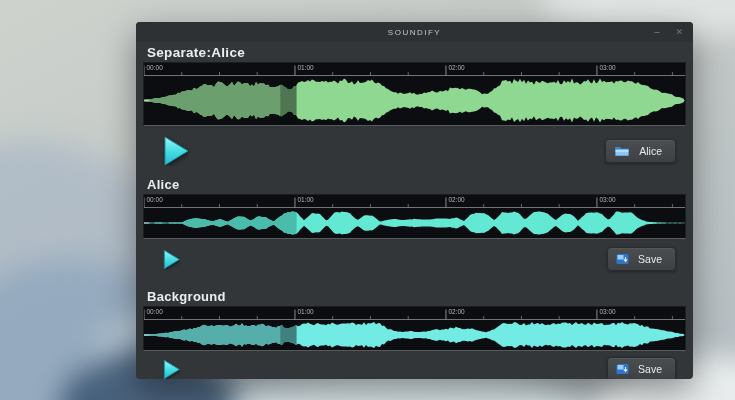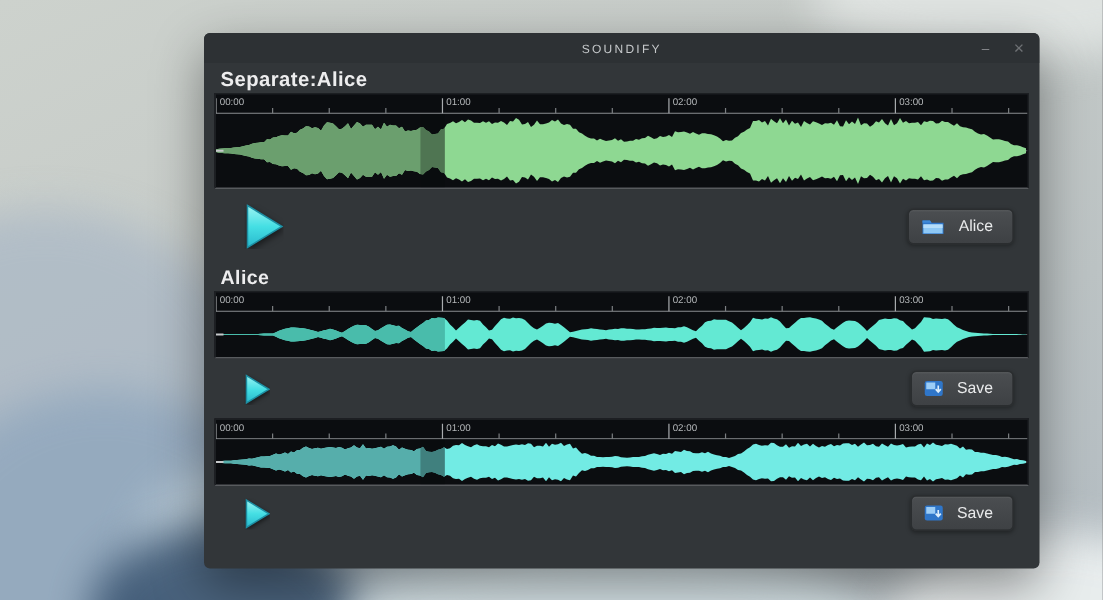--- a/index.html
+++ b/index.html
@@ -190,20 +190,21 @@
         <div class="btn right">
           <svg class="icon-svg" width="13" height="12" viewBox="0 0 13 12">
             <rect x="0.5" y="1" width="12" height="10" rx="1.5" fill="#2f76c9"></rect>
             <rect x="1.5" y="2" width="6" height="4.5" fill="#9ccdf6"></rect>
             <path d="M9.5,4 L9.5,8 M7.8,6.4 L9.5,8.4 L11.2,6.4" stroke="#dceefc" stroke-width="1.1" fill="none"></path>
           </svg>
           <span>Save</span>
         </div>
       </div>
 
+      <div class="track-label small" style="margin-top:10px">Background</div>
       <div class="wave-panel">
         <svg class="ruler" viewBox="0 0 541 13">
             <line x1="0" y1="12.5" x2="541" y2="12.5" stroke="#8b8e91" stroke-width="0.8"></line>
             <line x1="0" y1="12.5" x2="0" y2="2.5" stroke="#a9acaf" stroke-width="0.8"></line>
             <text x="2.5" y="7" fill="#b5b8ba" font-size="6.5" font-family="Liberation Sans, sans-serif">00:00</text>
             <line x1="37.74418604651163" y1="12.5" x2="37.74418604651163" y2="9" stroke="#7c7f82" stroke-width="0.8"></line>
             <line x1="75.48837209302326" y1="12.5" x2="75.48837209302326" y2="9" stroke="#7c7f82" stroke-width="0.8"></line>
             <line x1="113.23255813953489" y1="12.5" x2="113.23255813953489" y2="9" stroke="#7c7f82" stroke-width="0.8"></line>
             <line x1="150.97674418604652" y1="12.5" x2="150.97674418604652" y2="2.5" stroke="#a9acaf" stroke-width="0.8"></line>
             <text x="153.47674418604652" y="7" fill="#b5b8ba" font-size="6.5" font-family="Liberation Sans, sans-serif">01:00</text>

